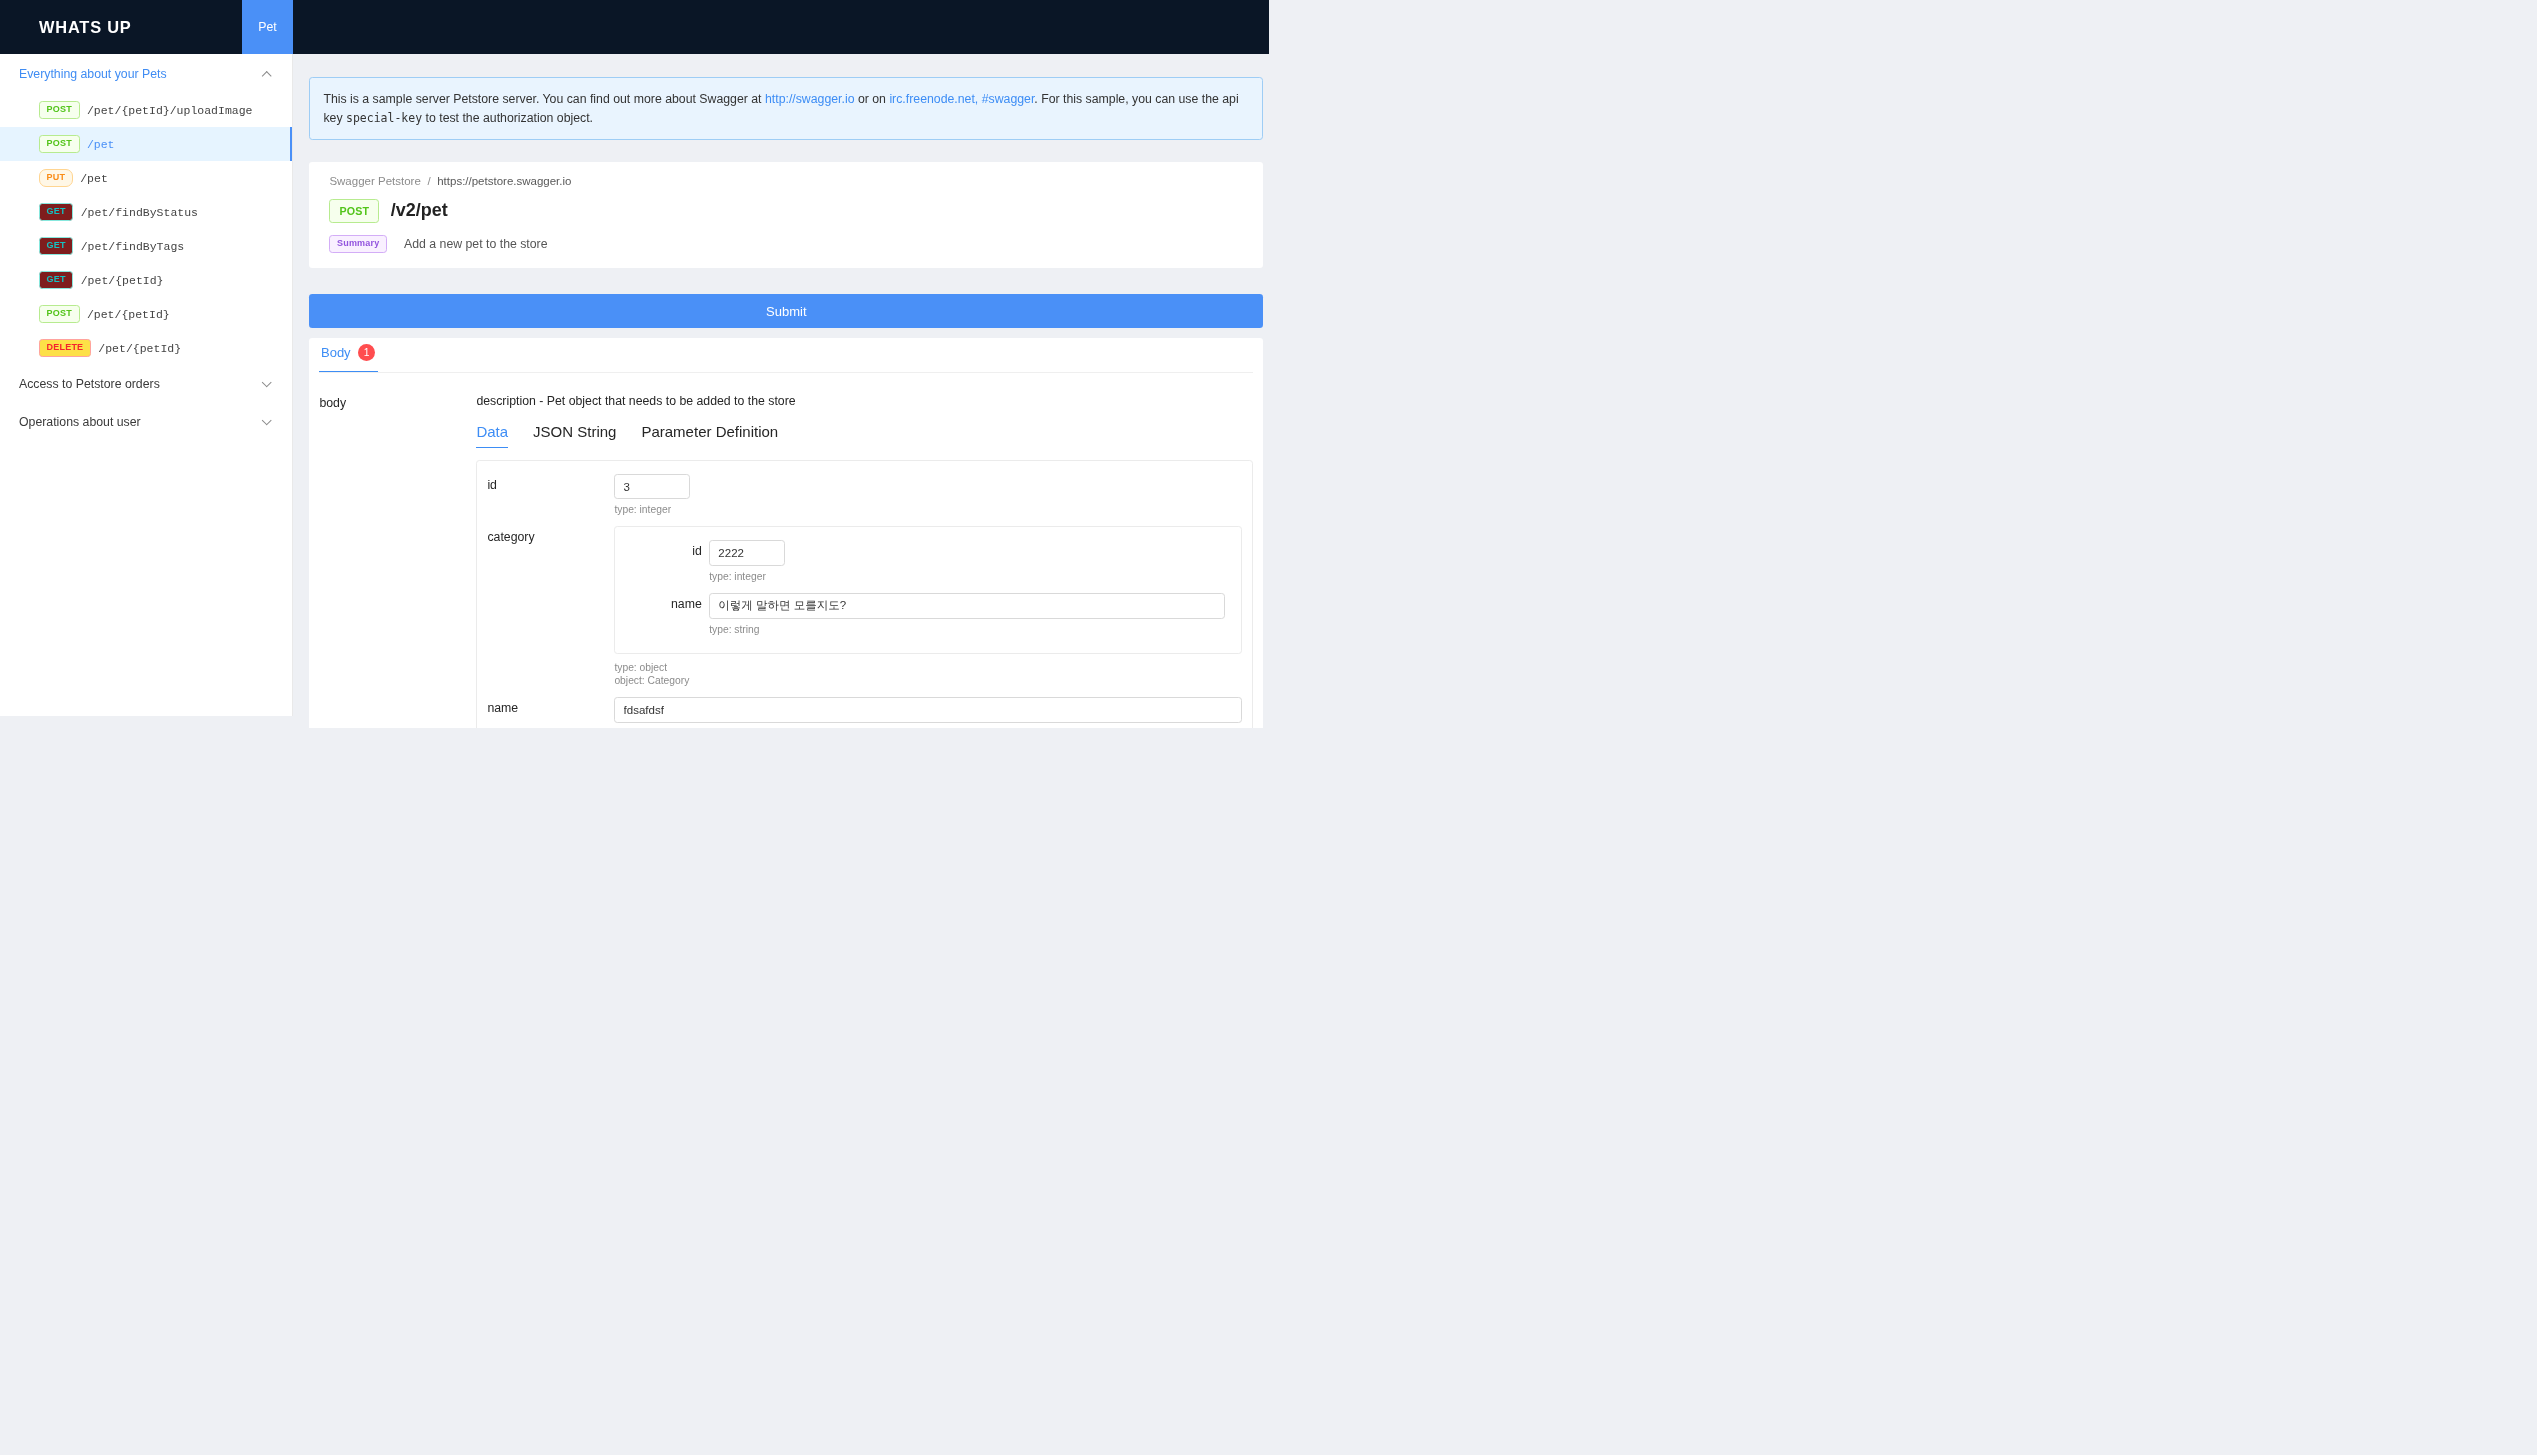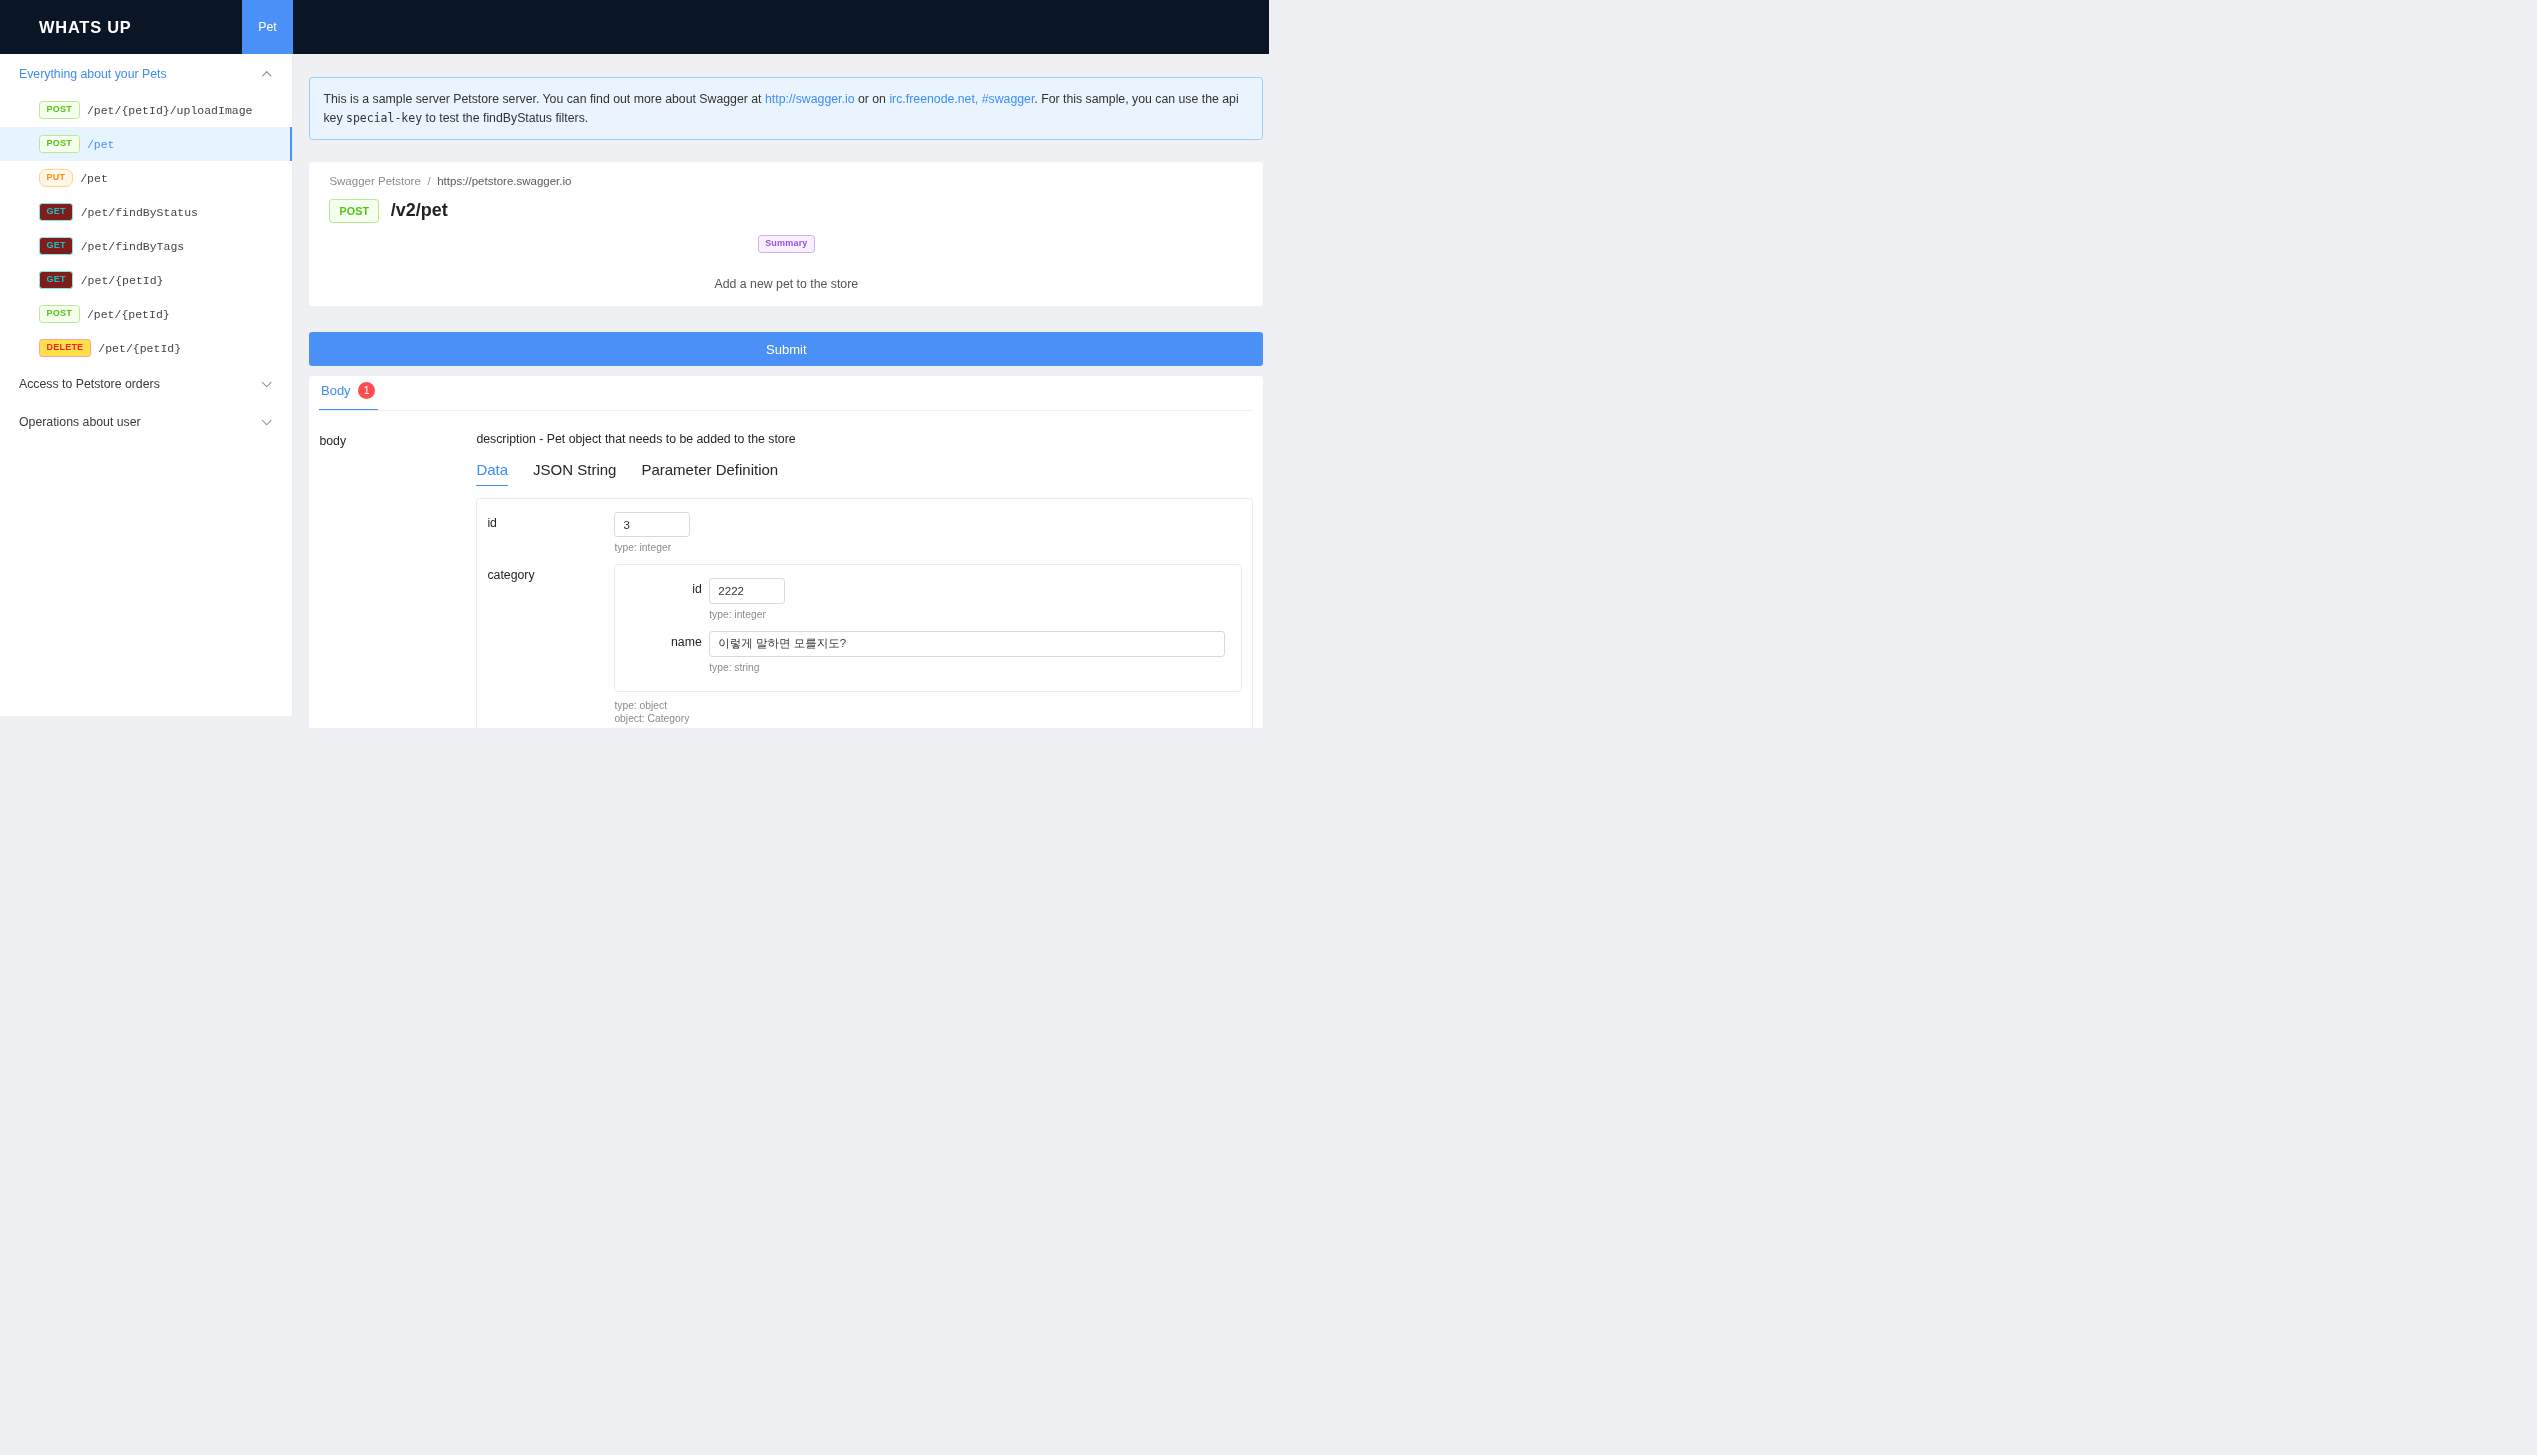--- a/index.html
+++ b/index.html
@@ -47,21 +47,21 @@
             font-size:12.3px; line-height:1.55; color:#333; }
   .banner a { color:#3d8df5; text-decoration:none; cursor:pointer; }
   .banner code { font-family:"DejaVu Sans Mono","Liberation Mono",monospace; font-size:11.5px; color:#333; }
 
   .card { background:#fff; border-radius:3.3px; }
   .endpoint-card { margin-top:22px; padding:13px 20px 15px; }
   .breadcrumb { font-size:11.5px; color:#8c8c8c; display:flex; gap:6.6px; align-items:center; }
   .breadcrumb .crumb-url { color:#595959; }
   .ep-title-row { display:flex; align-items:center; gap:11.5px; margin-top:11.5px; }
   .ep-title-row h1 { font-size:18px; font-weight:700; color:#222; }
-  .ep-summary-row { display:flex; align-items:center; gap:24px; margin-top:11.5px; font-size:12.3px; color:#555;flex-direction:column; }
+  .ep-summary-row { display:flex; align-items:center; gap:17px; margin-top:11.5px; font-size:12.3px; color:#555; }
 
   .submit-btn { display:block; width:100%; margin-top:26px; height:34px; background:#4a90f7; border:none;
                 border-radius:3.3px; color:#fff; font-size:13px; cursor:pointer; font-family:inherit; }
 
   .body-card { margin-top:10px; padding:1px 10px 20px; min-height:386px; }
   .tab-bar { border-bottom:0.8px solid #efefef; }
   .body-tab { display:inline-flex; align-items:center; gap:7.4px; color:#3d8df5; font-size:13px;
               padding:5px 3.3px 10px 1.6px; border-bottom:1.6px solid #3d8df5; margin-bottom:-0.8px; cursor:pointer; }
   .count-badge { width:17px; height:17px; border-radius:50%; background:#ff4d4f; color:#fff; font-size:10.3px;
                  display:flex; align-items:center; justify-content:center; }
@@ -156,21 +156,21 @@
     <div class="side-section">
       <span>Operations about user</span>
       <i class="chev down"></i>
     </div>
 
   </aside>
 
   <main class="main">
 
     <div class="banner">
-      <span>This is a sample server Petstore server. You can find out more about Swagger at </span><a>http://swagger.io</a><span> or on </span><a>irc.freenode.net, #swagger</a><span>. For this sample, you can use the api key </span><code>special-key</code><span> to test the findByStatus filters.</span>
+      <span>This is a sample server Petstore server. You can find out more about Swagger at </span><a>http://swagger.io</a><span> or on </span><a>irc.freenode.net, #swagger</a><span>. For this sample, you can use the api key </span><code>special-key</code><span> to test the authorization object.</span>
     </div>
 
     <section class="card endpoint-card">
       <div class="breadcrumb">
         <span>Swagger Petstore</span>
         <span>/</span>
         <span class="crumb-url">https://petstore.swagger.io</span>
       </div>
       <div class="ep-title-row">
         <span class="m-badge m-post lg">POST</span>

